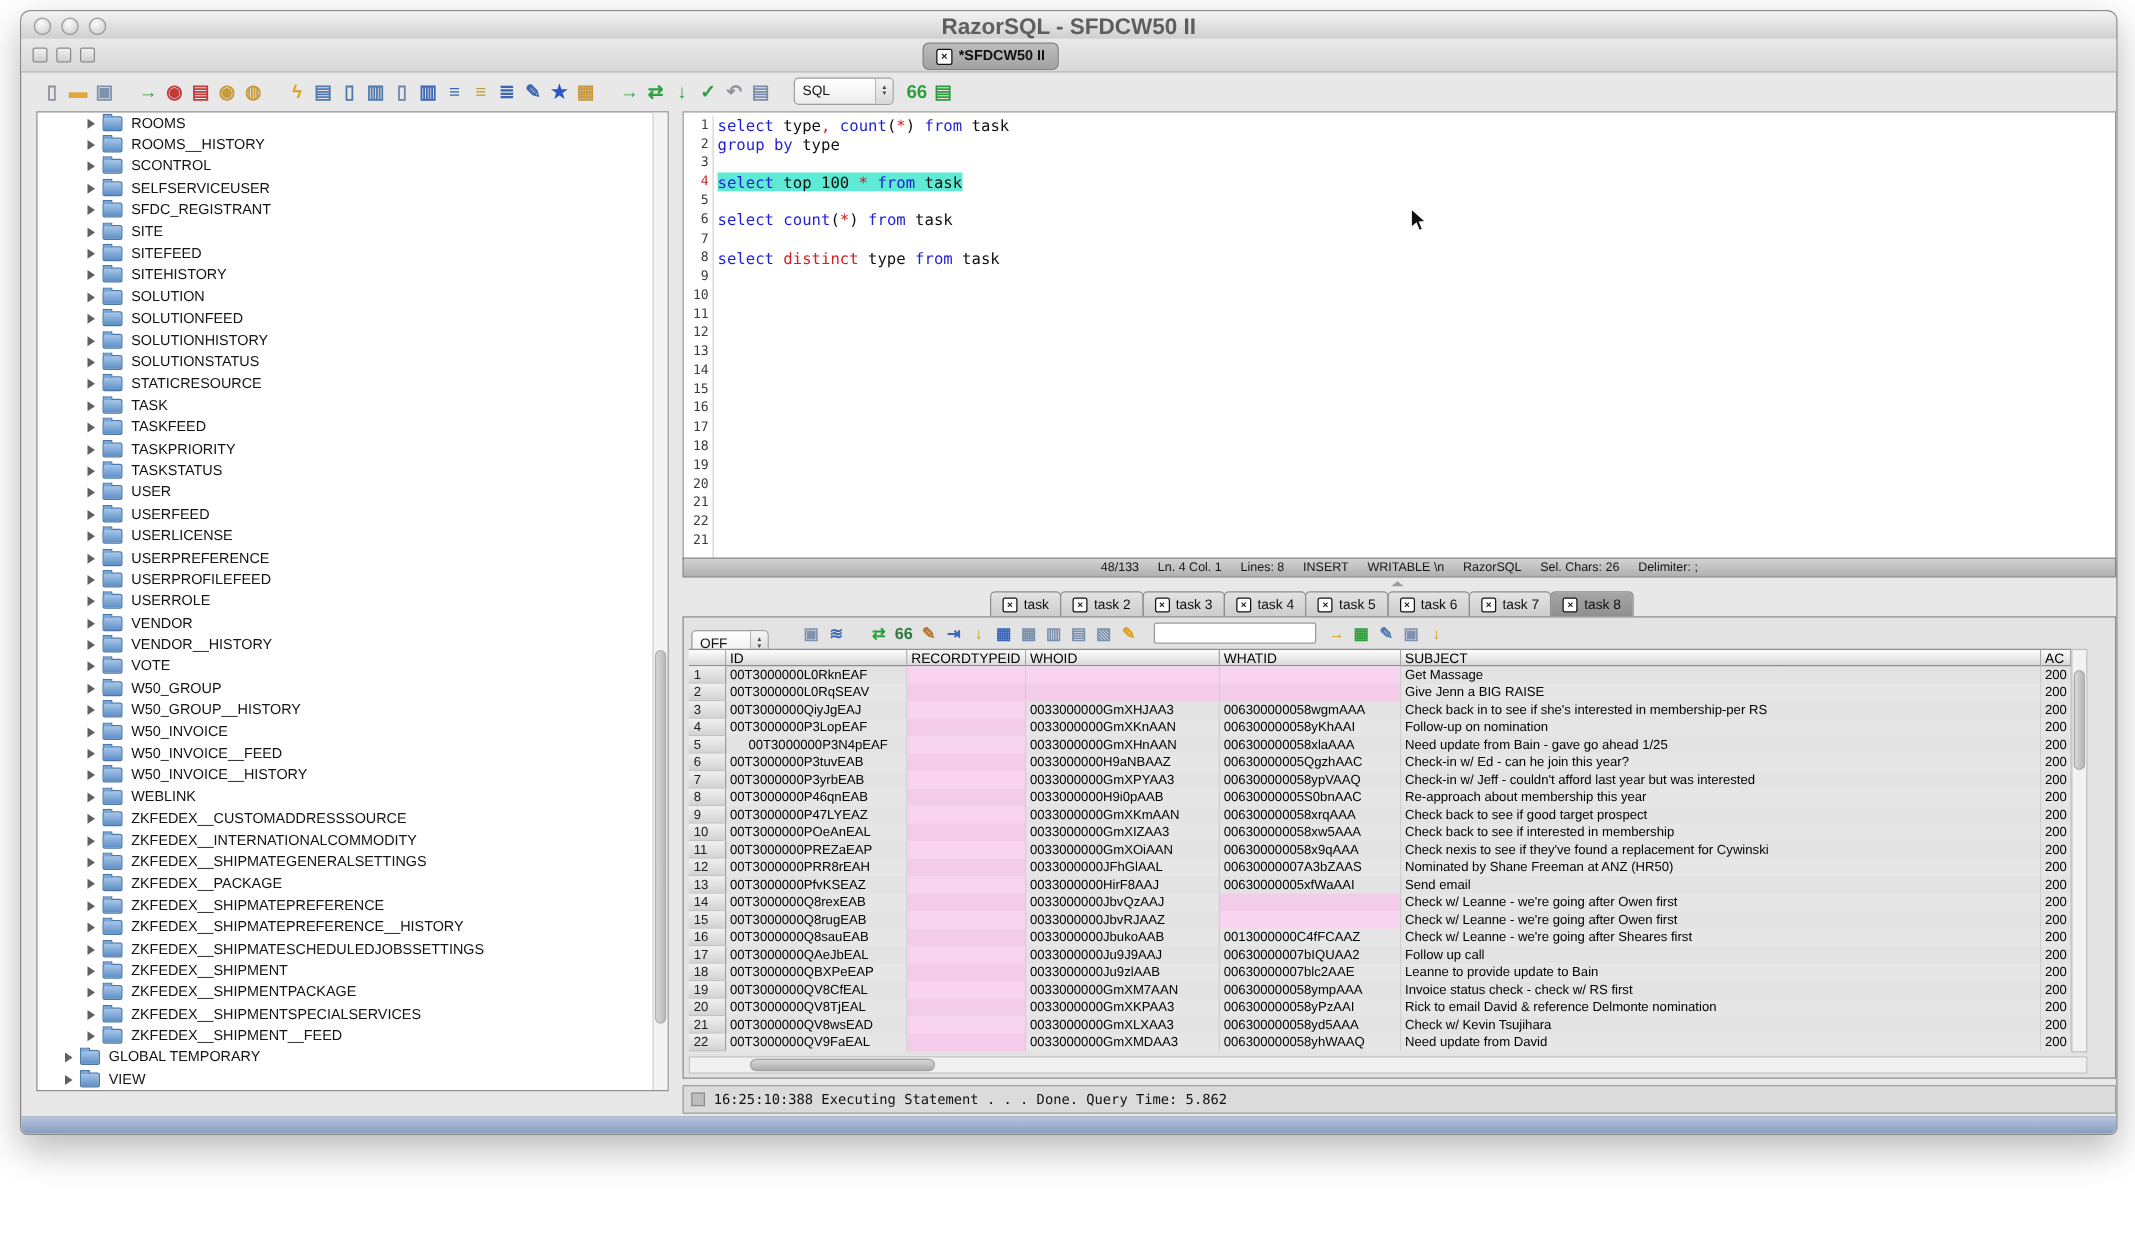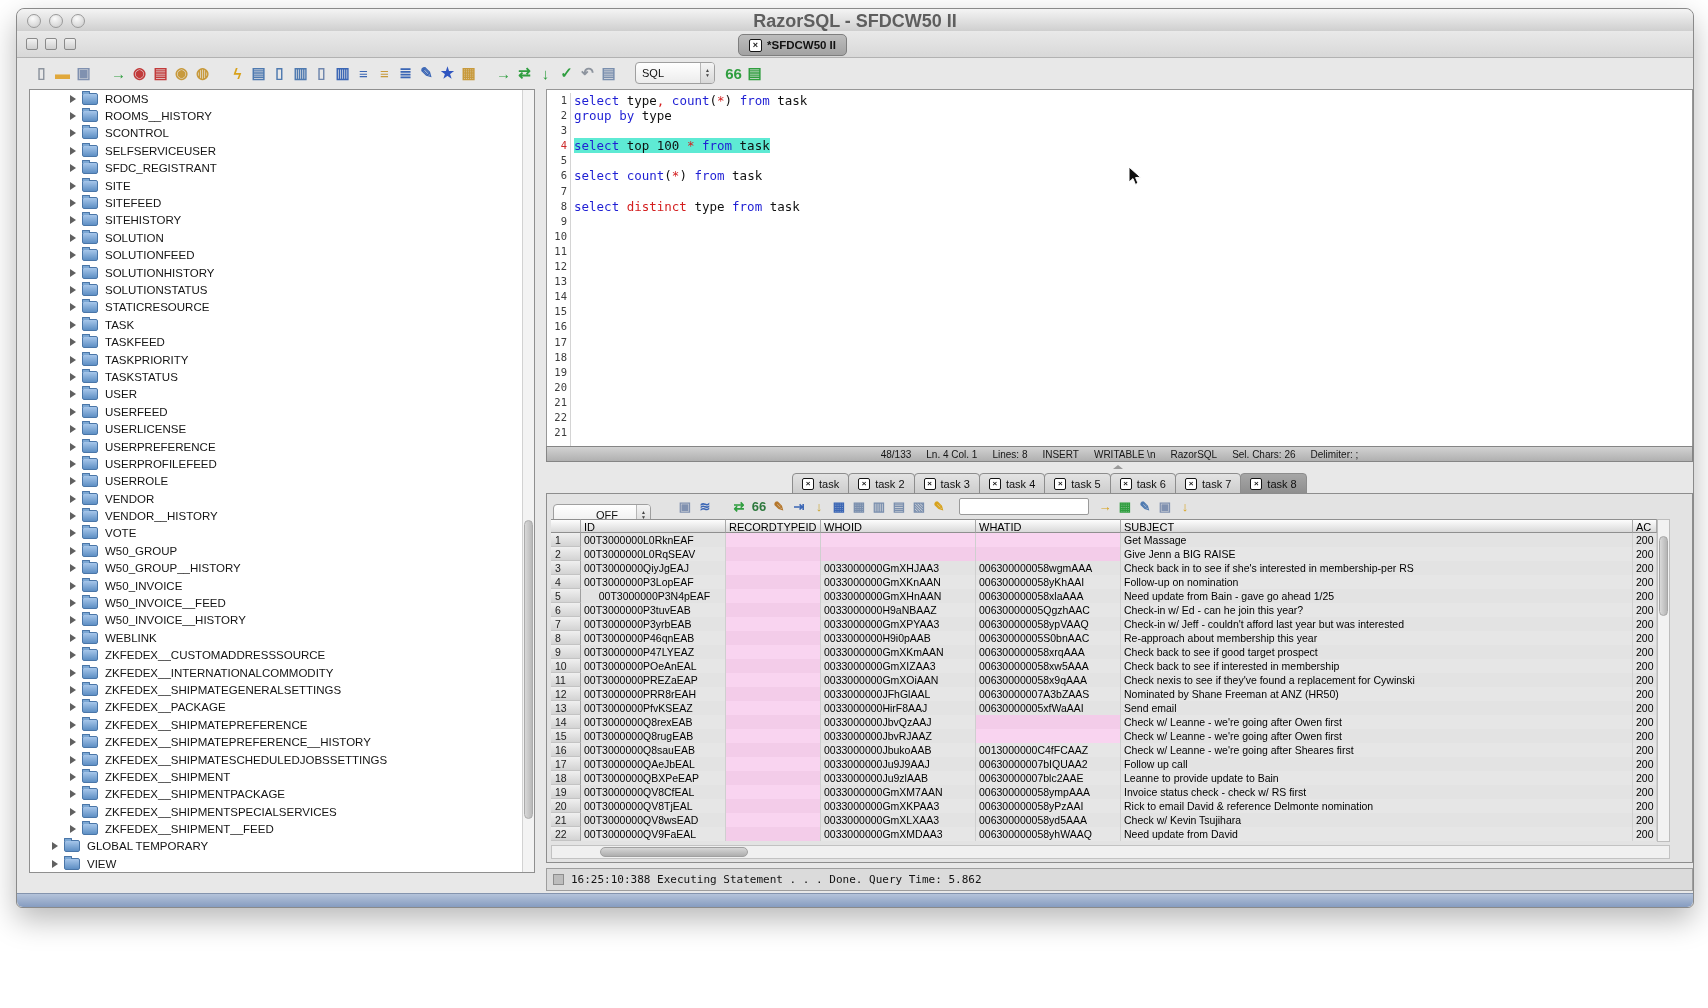--- a/index.html
+++ b/index.html
@@ -28,21 +28,21 @@
   .ticon{display:inline-flex;align-items:center;justify-content:center;width:21px;height:21px;
     font-size:15px;font-weight:bold;cursor:default;}
   .ticon::before{content:attr(data-g);}
   .ticon.gap{margin-left:14px;}
   .combo{height:20px;background:linear-gradient(#ffffff,#ececec);border:1px solid #9f9f9f;border-radius:4px;
     display:inline-flex;align-items:center;font-size:11px;color:#111;margin:0 8px 0 16px;position:relative;}
   .combo .cval{padding:0 6px;min-width:52px;}
   .combo .stp{width:13px;align-self:stretch;border-left:1px solid #b5b5b5;display:flex;flex-direction:column;
     align-items:center;justify-content:center;font-size:5px;color:#444;line-height:5px;
     background:linear-gradient(#f4f4f4,#d8d8d8);border-radius:0 3px 3px 0;}
-  .combo.small{margin:16px 10px 0 2px;padding-left:36px;}
+  .combo.small{margin:16px 10px 0 2px;}
   .combo.small .cval{min-width:34px;}
   
   .sidebar{position:absolute;left:12px;top:80px;width:504px;height:782px;background:#fff;
     border:1px solid #8f8f8f;overflow:hidden;}
   .trow{display:flex;align-items:center;height:17.4px;font-size:11.5px;color:#141414;white-space:nowrap;}
   .trow.lvl2{padding-left:40px;}
   .trow.lvl1{padding-left:22px;}
   .tri{width:0;height:0;border-left:6px solid #606060;border-top:4.5px solid transparent;
     border-bottom:4.5px solid transparent;margin-right:6px;flex:none;}
   .folder{width:14px;height:10px;background:linear-gradient(#a6c6ea,#5e8fc4);border:1px solid #4a76a8;

